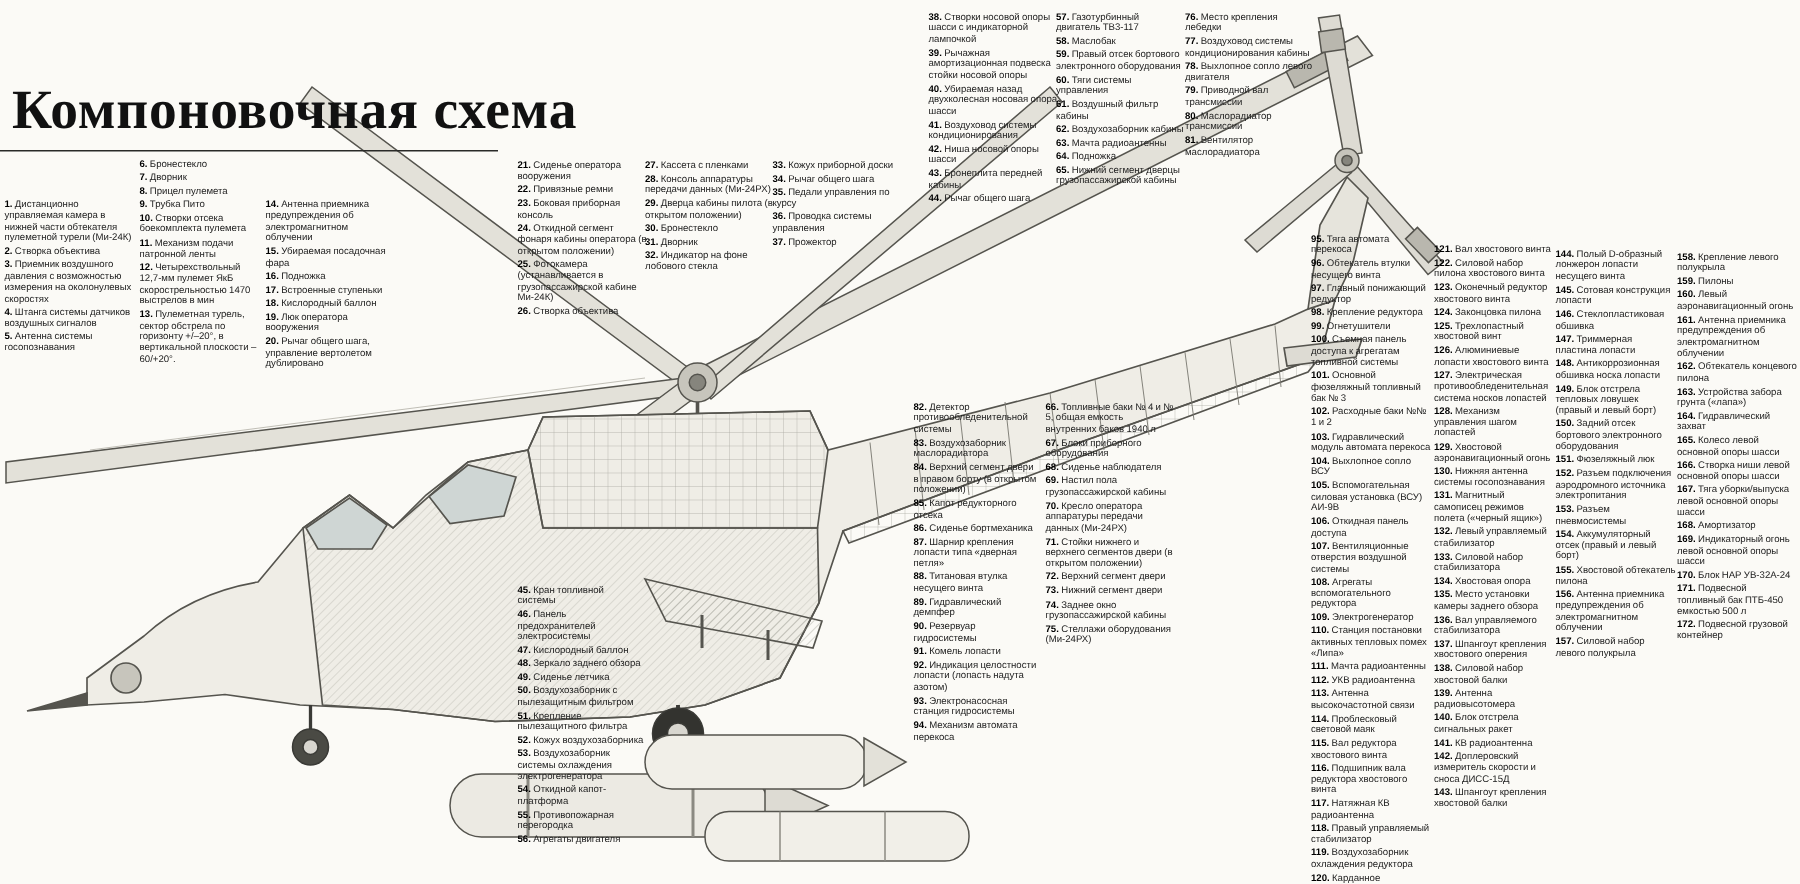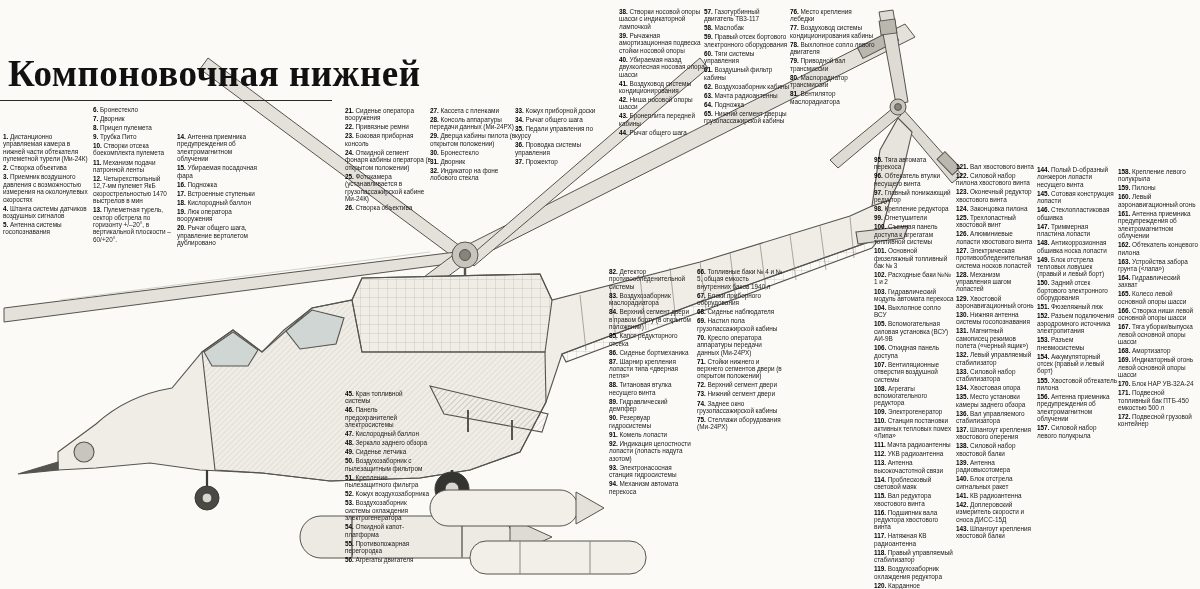--- a/index.html
+++ b/index.html
@@ -112,21 +112,21 @@
     <line x1="352" y1="516" x2="352" y2="558" stroke-width="2" stroke="#8b8a82"></line>
     <line x1="462" y1="516" x2="462" y2="558" stroke-width="2" stroke="#8b8a82"></line>
     <rect x="430" y="490" width="148" height="36" rx="18" fill="#f1efe8"></rect>
     <polygon points="576,492 604,508 576,524" fill="#e3e1d9"></polygon>
     <rect x="470" y="541" width="176" height="33" rx="16" fill="#f1efe8"></rect>
     <line x1="520" y1="541" x2="520" y2="574" stroke="#8b8a82"></line>
     <line x1="590" y1="541" x2="590" y2="574" stroke="#8b8a82"></line>
   </g>
 </svg>
 
-<h1 id="page-title">Компоновочная нижней</h1>
+<h1 id="page-title">Компоновочная схема</h1>
 <div id="title-rule"></div>
 
 <div id="legend-layer">
     <div class="legend-col" style="left: 3px; top: 133px; width: 86px;">
       <div class="legend-item"><b>1. </b>Дистанционно управляемая камера в нижней части обтекателя пулеметной турели (Ми-24К)</div>
       <div class="legend-item"><b>2. </b>Створка объектива</div>
       <div class="legend-item"><b>3. </b>Приемник воздушного давления с возможностью измерения на околонулевых скоростях</div>
       <div class="legend-item"><b>4. </b>Штанга системы датчиков воздушных сигналов</div>
       <div class="legend-item"><b>5. </b>Антенна системы госопознавания</div>
     </div>

